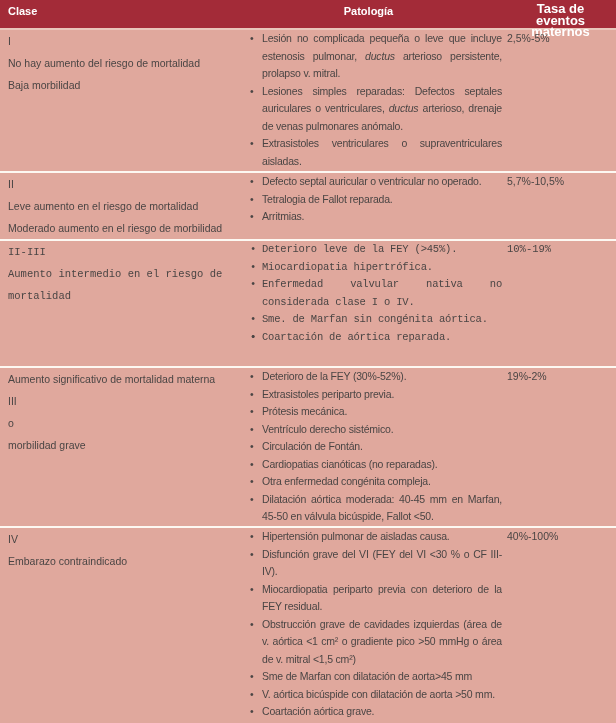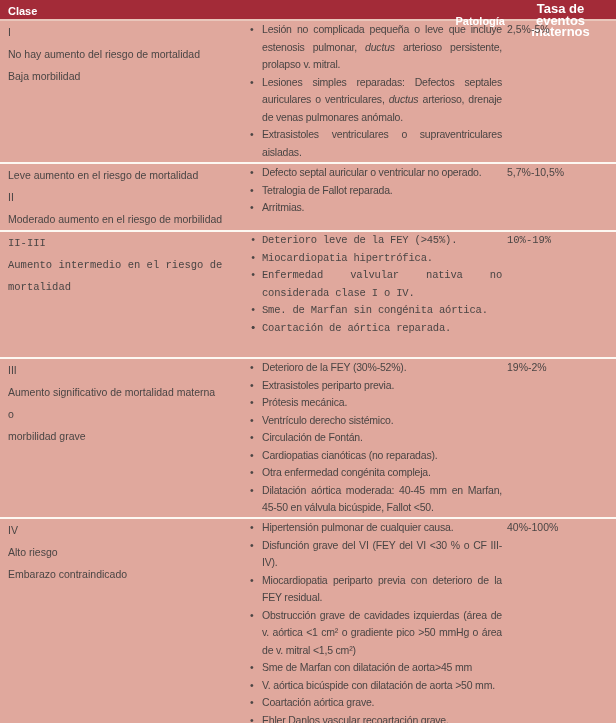--- a/index.html
+++ b/index.html
@@ -11,24 +11,24 @@
   }
   .row, .hdr {
     display: grid;
     grid-template-columns: 232px 273px 111px;
   }
   .hdr {
     background: var(--header-bg, #a32b38);
     color: var(--header-text, #ffffff);
     font-weight: bold;
     font-size: 11px;
-    height: 19px;
+    height: 28px;
   }
   .hdr-cell-left  { padding: 5px 0 0 8px; text-align: left; }
-  .hdr-cell-mid   { padding: 15px 0 0 0; text-align: right; }
+  .hdr-cell-mid   { padding: 5px 0 0 0; text-align: center; }
   .hdr-cell-right { padding: 3px 6px 0 6px; text-align: center; line-height: 11.5px; font-size: 13px; }
   .hdr-divider { height: 2px; background: var(--header-divider, #e9c6bb); }
   .divider { height: 2px; background: var(--divider, #fdf8f2); }
   .row { background: var(--body-bg, #e0a89d); }
   .r0 { min-height: 141px; }
   .r1 { min-height: 57px; }
   .r2 { min-height: 125px; font-family: Liberation Mono, monospace; }
   .r3 { min-height: 158px; }
   .r4 { min-height: 195px; }
   .cell-class {
@@ -84,22 +84,22 @@
         <li><span class="bl">•</span><span>Lesiones simples reparadas: Defectos septales auriculares o ventriculares, </span><em>ductus</em><span> arterioso, drenaje de venas pulmonares anómalo.</span></li>
         <li><span class="bl">•</span><span>Extrasistoles ventriculares o supraventriculares aisladas.</span></li>
       </ul>
     </div>
     <div class="cell-rate">2,5%-5%</div>
   </div>
   <div class="divider"></div>
 
   <div class="row r1">
     <div class="cell-class">
+      <div>II</div>
       <div>Leve aumento en el riesgo de mortalidad</div>
-      <div>II</div>
       <div>Moderado aumento en el riesgo de morbilidad</div>
     </div>
     <div class="cell-path">
       <ul>
         <li><span class="bl">•</span><span>Defecto septal auricular o ventricular no operado.</span></li>
         <li><span class="bl">•</span><span>Tetralogia de Fallot reparada.</span></li>
         <li><span class="bl">•</span><span>Arritmias.</span></li>
       </ul>
     </div>
     <div class="cell-rate">5,7%-10,5%</div>
@@ -120,22 +120,22 @@
         <li><span class="bl">•</span></li>
         <li><span class="bl">•</span><span>Coartación de aórtica reparada.</span></li>
       </ul>
     </div>
     <div class="cell-rate">10%-19%</div>
   </div>
   <div class="divider"></div>
 
   <div class="row r3">
     <div class="cell-class">
+      <div>Aumento significativo de mortalidad materna</div>
       <div>III</div>
-      <div>Aumento significativo de mortalidad materna</div>
       <div>o</div>
       <div>morbilidad grave</div>
     </div>
     <div class="cell-path">
       <ul>
         <li><span class="bl">•</span><span>Deterioro de la FEY (30%-52%).</span></li>
         <li><span class="bl">•</span><span>Extrasistoles periparto previa.</span></li>
         <li><span class="bl">•</span><span>Prótesis mecánica.</span></li>
         <li><span class="bl">•</span><span>Ventrículo derecho sistémico.</span></li>
         <li><span class="bl">•</span><span>Circulación de Fontán.</span></li>
@@ -144,26 +144,25 @@
         <li><span class="bl">•</span><span>Dilatación aórtica moderada: 40-45 mm en Marfan, 45-50 en válvula bicúspide, Fallot &lt;50.</span></li>
       </ul>
     </div>
     <div class="cell-rate">19%-2%</div>
   </div>
   <div class="divider"></div>
 
   <div class="row r4">
     <div class="cell-class">
       <div>IV</div>
-      <div>Alto riesgo</div>
       <div>Embarazo contraindicado</div>
     </div>
     <div class="cell-path">
       <ul>
-        <li><span class="bl">•</span><span>Hipertensión pulmonar de cualquier causa.</span></li>
+        <li><span class="bl">•</span><span>Hipertensión pulmonar de aisladas causa.</span></li>
         <li><span class="bl">•</span><span>Disfunción grave del VI (FEY del VI &lt;30 % o CF III-IV).</span></li>
         <li><span class="bl">•</span><span>Miocardiopatia periparto previa con deterioro de la FEY residual.</span></li>
         <li><span class="bl">•</span><span>Obstrucción grave de cavidades izquierdas (área de v. aórtica &lt;1 cm² o gradiente pico &gt;50 mmHg o área de v. mitral &lt;1,5 cm²)</span></li>
         <li><span class="bl">•</span><span>Sme de Marfan con dilatación de aorta&gt;45 mm</span></li>
         <li><span class="bl">•</span><span>V. aórtica bicúspide con dilatación de aorta &gt;50 mm.</span></li>
         <li><span class="bl">•</span><span>Coartación aórtica grave.</span></li>
         <li><span class="bl">•</span><span>Ehler Danlos vascular recoartación grave.</span></li>
       </ul>
     </div>
     <div class="cell-rate">40%-100%</div>

